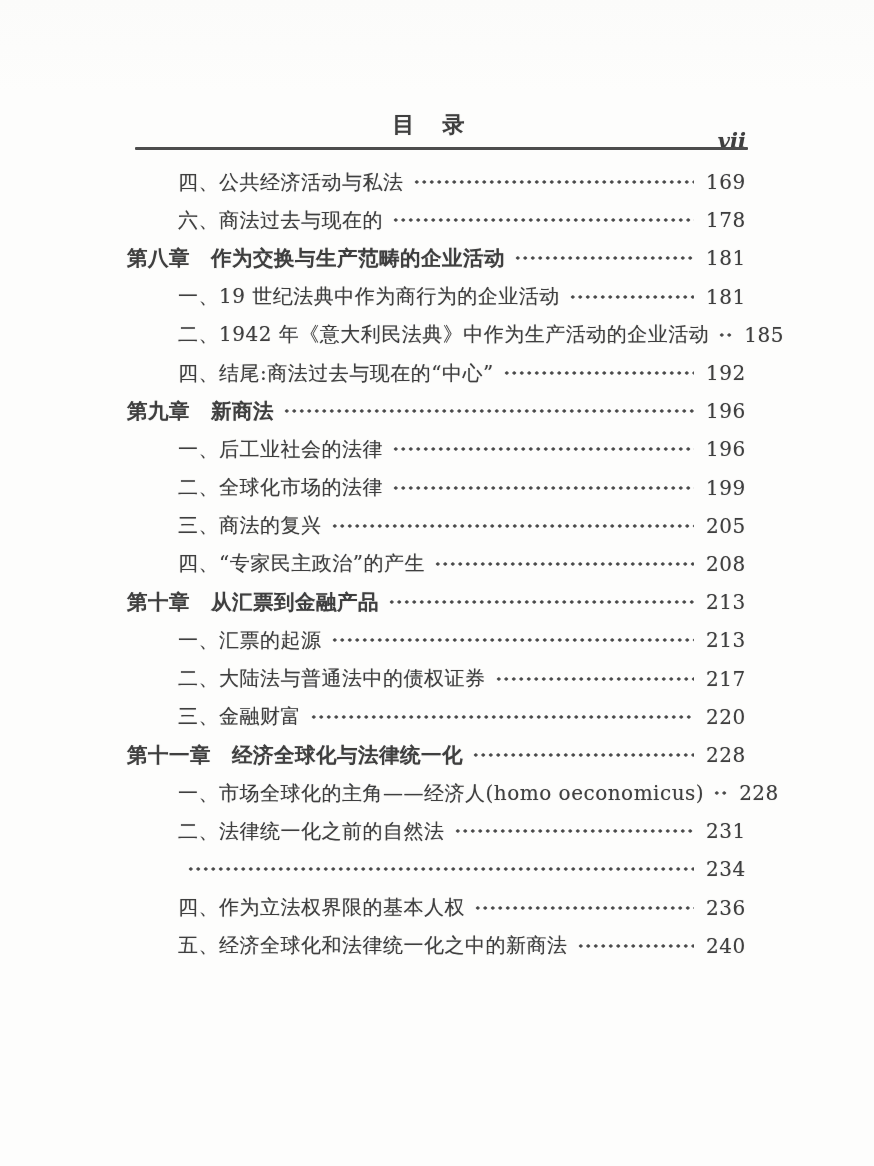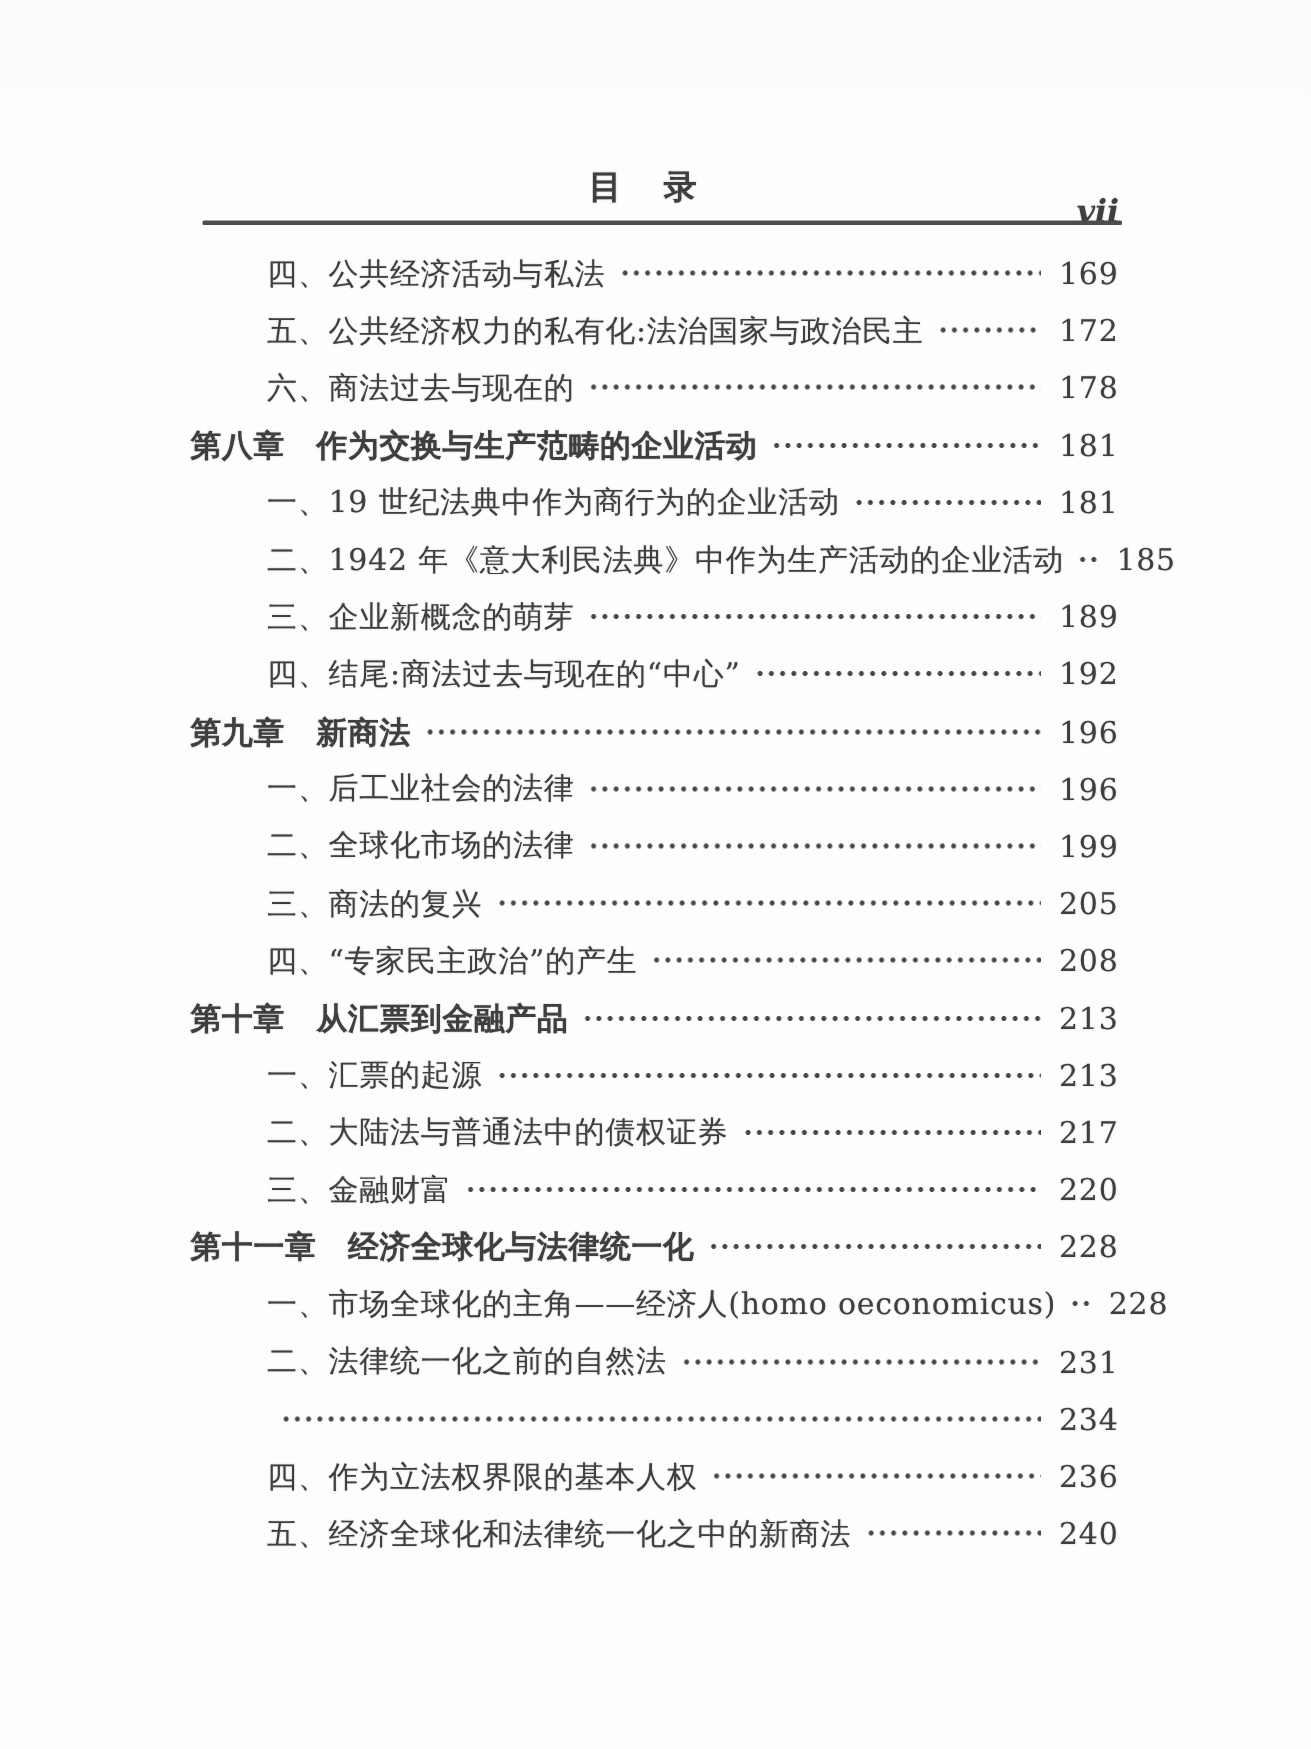--- a/index.html
+++ b/index.html
@@ -113,50 +113,40 @@
 
   <div class="header-rule"></div>
 
   <div class="toc">
       <div class="row item">
         <span class="label">四、公共经济活动与私法</span>
         <span class="leader"></span>
         <span class="pagenum">169</span>
       </div>
       <div class="row item">
-        <span class="label">五、公共经济权力的私有化:法治国家与政治民主</span>
-        <span class="leader"></span>
-        <span class="pagenum">172</span>
-      </div>
-      <div class="row item">
         <span class="label">六、商法过去与现在的</span>
         <span class="leader"></span>
         <span class="pagenum">178</span>
       </div>
       <div class="row chapter">
         <span class="label">第八章　作为交换与生产范畴的企业活动</span>
         <span class="leader"></span>
         <span class="pagenum">181</span>
       </div>
       <div class="row item">
         <span class="label">一、19 世纪法典中作为商行为的企业活动</span>
         <span class="leader"></span>
         <span class="pagenum">181</span>
       </div>
       <div class="row item">
         <span class="label">二、1942 年《意大利民法典》中作为生产活动的企业活动</span>
         <span class="leader"></span>
         <span class="pagenum">185</span>
       </div>
       <div class="row item">
-        <span class="label">三、企业新概念的萌芽</span>
-        <span class="leader"></span>
-        <span class="pagenum">189</span>
-      </div>
-      <div class="row item">
         <span class="label">四、结尾:商法过去与现在的“中心”</span>
         <span class="leader"></span>
         <span class="pagenum">192</span>
       </div>
       <div class="row chapter">
         <span class="label">第九章　新商法</span>
         <span class="leader"></span>
         <span class="pagenum">196</span>
       </div>
       <div class="row item">

